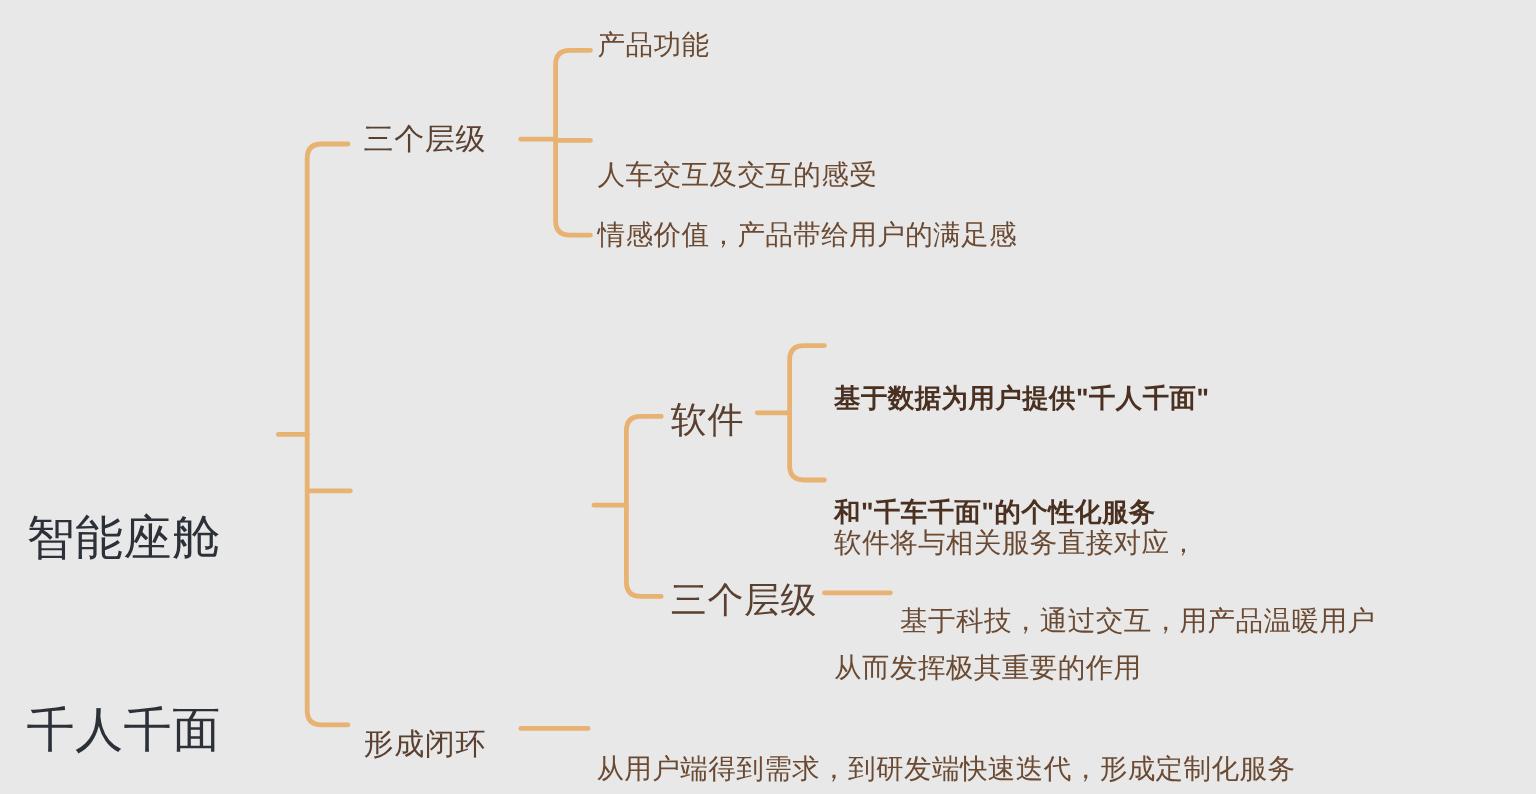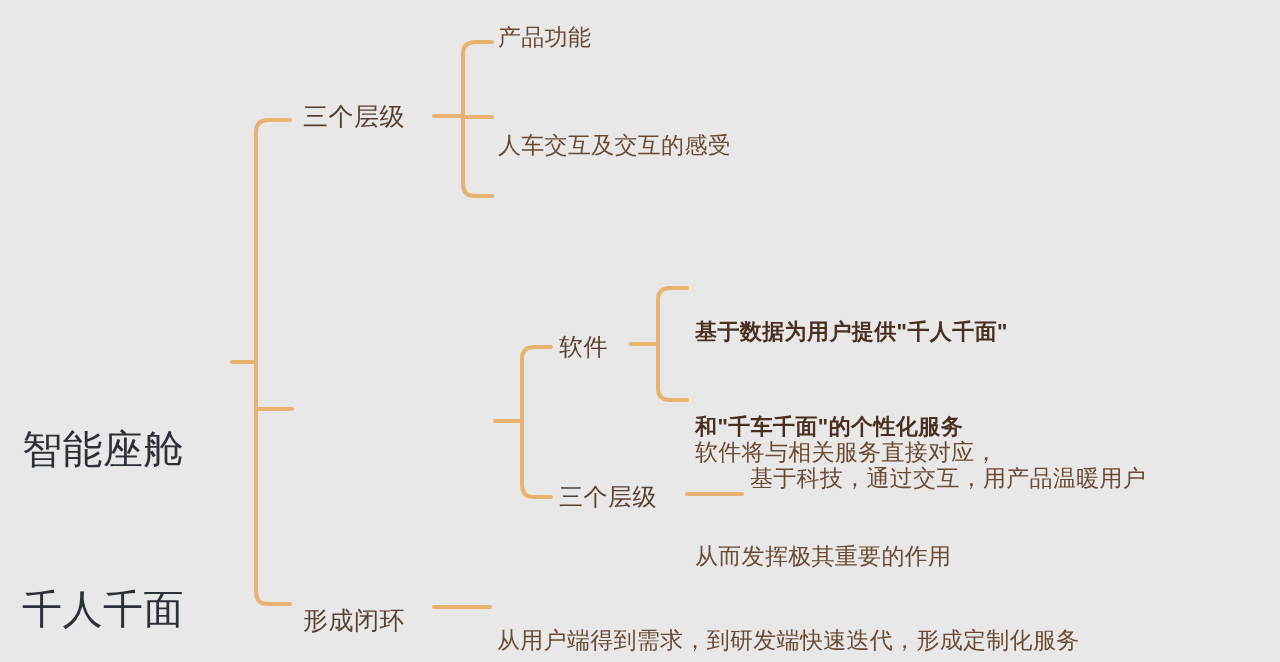--- a/index.html
+++ b/index.html
@@ -51,21 +51,21 @@
     font-size: 25px;
     color: #5a4030;
     letter-spacing: 0.5px;
   }
   .b1 { left: 303px; top: 100px; }
   .b2 { left: 303px; top: 408px; }
   .b3 { left: 303px; top: 592px; margin-top: 12px; }
 
   
   .sub-label {
-    font-size: 24px;
+    font-size: 30px;
     color: #5a4030;
     letter-spacing: 0.5px;
   }
   .s1 { left: 559px; top: 331px; }
   .s2 { left: 559px; top: 481px; }
 
   
   .leaf {
     font-size: 23px;
     color: #6b4a33;
@@ -78,21 +78,21 @@
   .leaf-bold {
     font-size: 22px;
     color: #4a3020;
     font-weight: bold;
     letter-spacing: 0.4px;
     line-height: 1.45;
   }
   .lb1 { left: 695px; top: 252px; }
 
   .lm1 { left: 695px; top: 366px; line-height: 1.5; }
-  .lm2 { left: 750px; top: 463px; }
+  .lm2 { left: 750px; top: 502px; }
 
   .para {
     font-size: 23px;
     color: #6b4a33;
     letter-spacing: 0.3px;
     line-height: 1.52;
   }
   .p1 { left: 497px; top: 553px; }
 </style>
 </head>
@@ -130,20 +130,21 @@
     <div>智能座舱</div>
     <div>千人千面</div>
   </div>
 
   <div class="node branch-label b1">三个层级</div>
 
   <div class="node leaf l1">产品功能</div>
 
   <div class="node leaf l2">人车交互及交互的感受</div>
 
+  <div class="node leaf l3">情感价值，产品带给用户的满足感</div>
 
 
   <div class="node sub-label s1">软件</div>
 
   <div class="node sub-label s2">三个层级</div>
 
   <div class="node leaf-bold lb1">
     <div>基于数据为用户提供"千人千面"</div>
     <div>和"千车千面"的个性化服务</div>
   </div>

